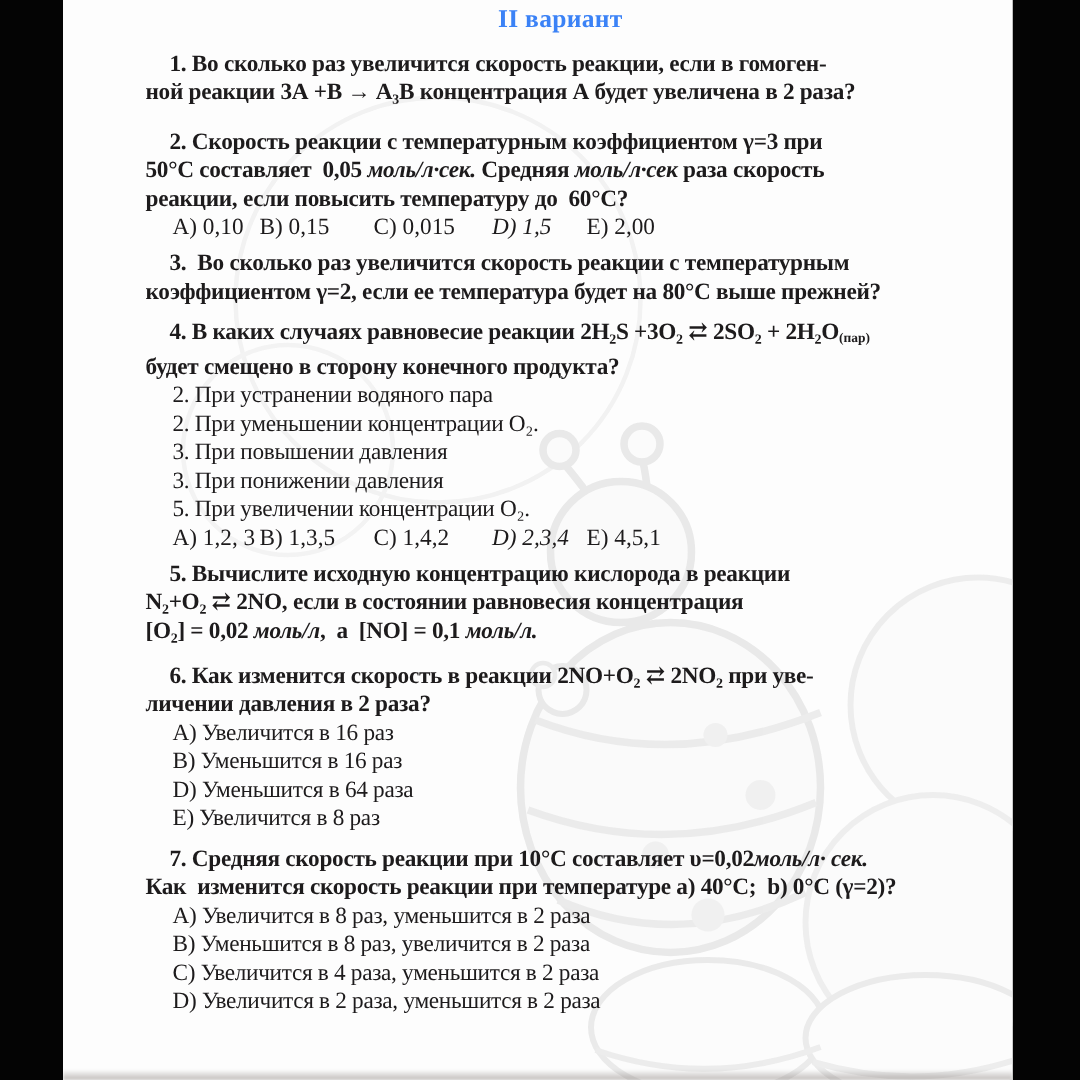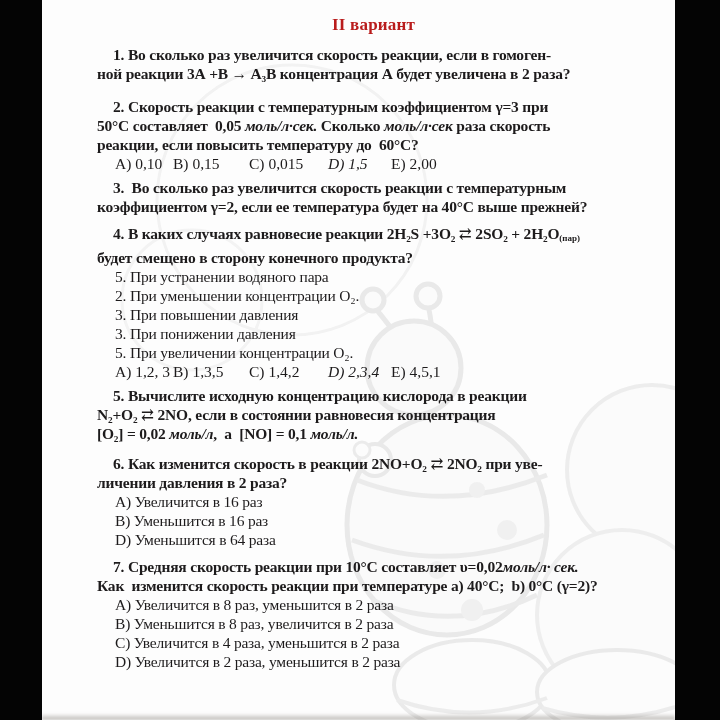--- a/index.html
+++ b/index.html
@@ -63,45 +63,45 @@
       <circle cx="333" cy="460" r="16" fill="#fcfcfc" stroke="#e7e7e7" stroke-width="4"></circle>
       <circle cx="320" cy="450" r="8" fill="#fcfcfc" stroke="#eaeaea" stroke-width="3"></circle>
       <ellipse cx="430" cy="685" rx="78" ry="45" fill="#fcfcfc" stroke="#e9e9e9" stroke-width="4"></ellipse>
       <ellipse cx="575" cy="692" rx="80" ry="42" fill="#fcfcfc" stroke="#e9e9e9" stroke-width="4"></ellipse>
       <path d="M355,700 Q430,726 505,698" fill="none" stroke="#ebebeb" stroke-width="4"></path>
       <path d="M500,708 Q575,730 648,702" fill="none" stroke="#ebebeb" stroke-width="4"></path>
     </svg>
 
     <div class="content">
 
-      <div class="title" style="color: #b91c1c; margin-top: 12px;">II вариант</div>
+      <div class="title" style="color: #3b82f6;">II вариант</div>
 
       <section class="q q1">
         <div class="line first"><span class="s-b">1. Во сколько раз увеличится скорость реакции, если в гомоген-</span></div>
         <div class="line"><span class="s-b">ной реакции 3А +В → А₃В концентрация А будет увеличена в 2 раза?</span></div>
       </section>
 
       <section class="q q2">
         <div class="line first"><span class="s-b">2. Скорость реакции с температурным коэффициентом γ=3 при</span></div>
-        <div class="line"><span class="s-b">50°С составляет  0,05 </span><span class="s-bi">моль/л·сек.</span><span class="s-b"> Сколько </span><span class="s-bi">моль/л·сек</span><span class="s-b"> раза скорость</span></div>
+        <div class="line"><span class="s-b">50°С составляет  0,05 </span><span class="s-bi">моль/л·сек.</span><span class="s-b"> Средняя </span><span class="s-bi">моль/л·сек</span><span class="s-b"> раза скорость</span></div>
         <div class="line"><span class="s-b">реакции, если повысить температуру до  60°С?</span></div>
         <div class="opt-row">
           <span class="opt c1">А) 0,10</span><span class="opt c2">В) 0,15</span><span class="opt c3">С) 0,015</span><span class="opt c4">D) 1,5</span><span class="opt">Е) 2,00</span>
         </div>
       </section>
 
       <section class="q q3">
         <div class="line first"><span class="s-b">3.  Во сколько раз увеличится скорость реакции с температурным</span></div>
-        <div class="line"><span class="s-b">коэффициентом γ=2, если ее температура будет на 40°С выше прежней?</span></div>
+        <div class="line"><span class="s-b">коэффициентом γ=2, если ее температура будет на 80°С выше прежней?</span></div>
       </section>
 
       <section class="q q4">
         <div class="line first"><span class="s-b">4. В каких случаях равновесие реакции 2H₂S +3O₂ ⇄ 2SO₂ + 2H₂O</span><span class="s-bsub">(пар)</span></div>
         <div class="line"><span class="s-b">будет смещено в сторону конечного продукта?</span></div>
-        <div class="line indent s-r">5. При устранении водяного пара</div>
+        <div class="line indent s-r">2. При устранении водяного пара</div>
         <div class="line indent s-r">2. При уменьшении концентрации О₂.</div>
         <div class="line indent s-r">3. При повышении давления</div>
         <div class="line indent s-r">3. При понижении давления</div>
         <div class="line indent s-r">5. При увеличении концентрации О₂.</div>
         <div class="opt-row">
           <span class="opt c1">А) 1,2, 3</span><span class="opt c2">В) 1,3,5</span><span class="opt c3">С) 1,4,2</span><span class="opt c4">D) 2,3,4</span><span class="opt">Е) 4,5,1</span>
         </div>
       </section>
 
       <section class="q q5">
@@ -109,20 +109,21 @@
         <div class="line"><span class="s-b">N₂+O₂ ⇄ 2NO, если в состоянии равновесия концентрация</span></div>
         <div class="line"><span class="s-b">[O₂] = 0,02 </span><span class="s-bi">моль/л</span><span class="s-b">,  а  [NO] = 0,1 </span><span class="s-bi">моль/л.</span></div>
       </section>
 
       <section class="q q6">
         <div class="line first"><span class="s-b">6. Как изменится скорость в реакции 2NO+O₂ ⇄ 2NO₂ при уве-</span></div>
         <div class="line"><span class="s-b">личении давления в 2 раза?</span></div>
         <div class="line indent s-r">А) Увеличится в 16 раз</div>
         <div class="line indent s-r">В) Уменьшится в 16 раз</div>
         <div class="line indent s-r">D) Уменьшится в 64 раза</div>
+        <div class="line indent s-r">Е) Увеличится в 8 раз</div>
       </section>
 
       <section class="q q7">
         <div class="line first"><span class="s-b">7. Средняя скорость реакции при 10°С составляет υ=0,02</span><span class="s-bi">моль/л· сек.</span></div>
         <div class="line"><span class="s-b">Как  изменится скорость реакции при температуре a) 40°С;  b) 0°С (γ=2)?</span></div>
         <div class="line indent s-r">А) Увеличится в 8 раз, уменьшится в 2 раза</div>
         <div class="line indent s-r">В) Уменьшится в 8 раз, увеличится в 2 раза</div>
         <div class="line indent s-r">С) Увеличится в 4 раза, уменьшится в 2 раза</div>
         <div class="line indent s-r">D) Увеличится в 2 раза, уменьшится в 2 раза</div>
       </section>

